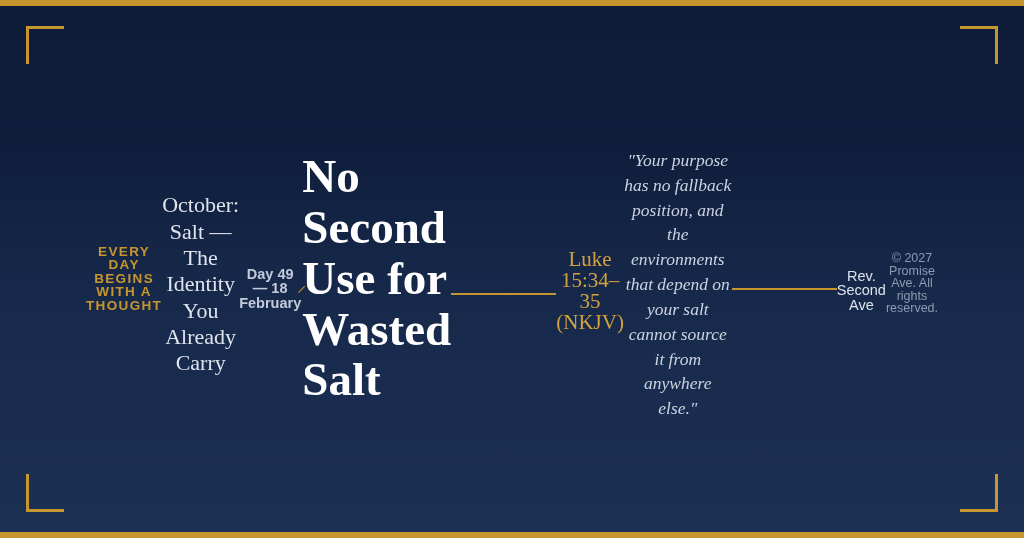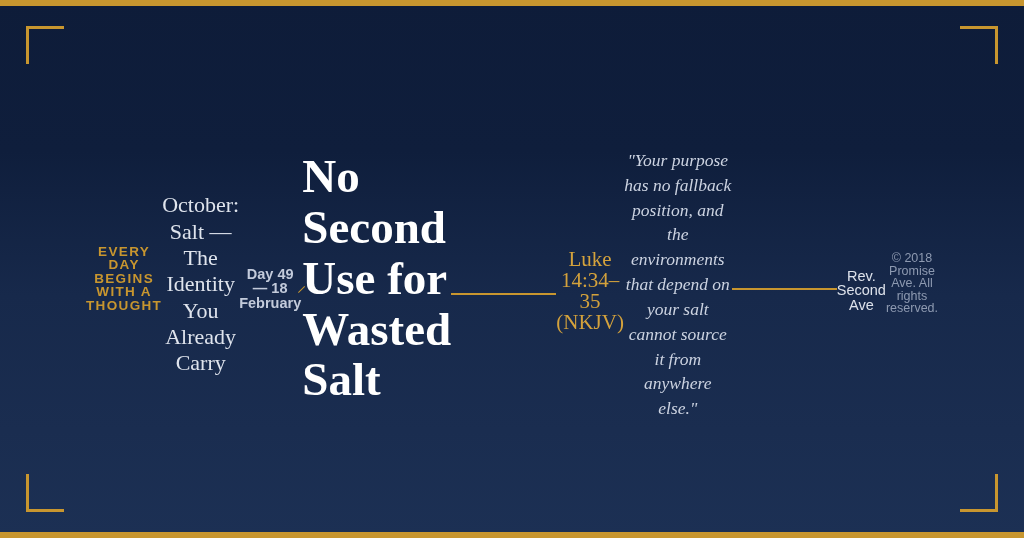--- a/index.html
+++ b/index.html
@@ -197,24 +197,24 @@
     <div class="series-title">October: Salt — The Identity You Already Carry</div>
 
     <div class="day-line">Day 49 — 18 February</div>
 
     <div class="diamond"></div>
 
     <h1 class="headline">No Second Use for Wasted Salt</h1>
 
     <div class="divider upper"></div>
 
-    <div class="verse-ref">Luke 14:34–35 (NKJV)</div>
+    <div class="verse-ref">Luke 15:34–35 (NKJV)</div>
 
     <div class="quote">"Your purpose has no fallback position, and the environments that depend on your salt cannot source it from anywhere else."</div>
 
     <div class="divider lower"></div>
 
     <div class="author">Rev. Second Ave</div>
 
-    <div class="copyright">© 2018 Promise Ave. All rights reserved.</div>
+    <div class="copyright">© 2027 Promise Ave. All rights reserved.</div>
 
   </div>
 </div>
 
 </body></html>

